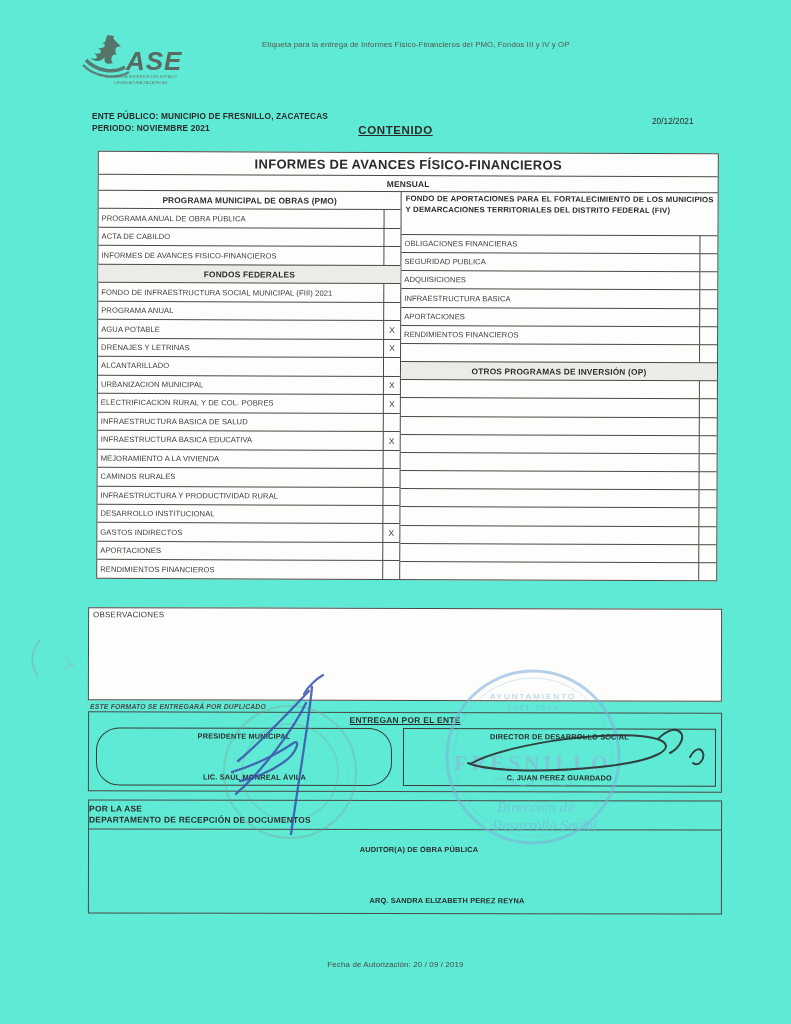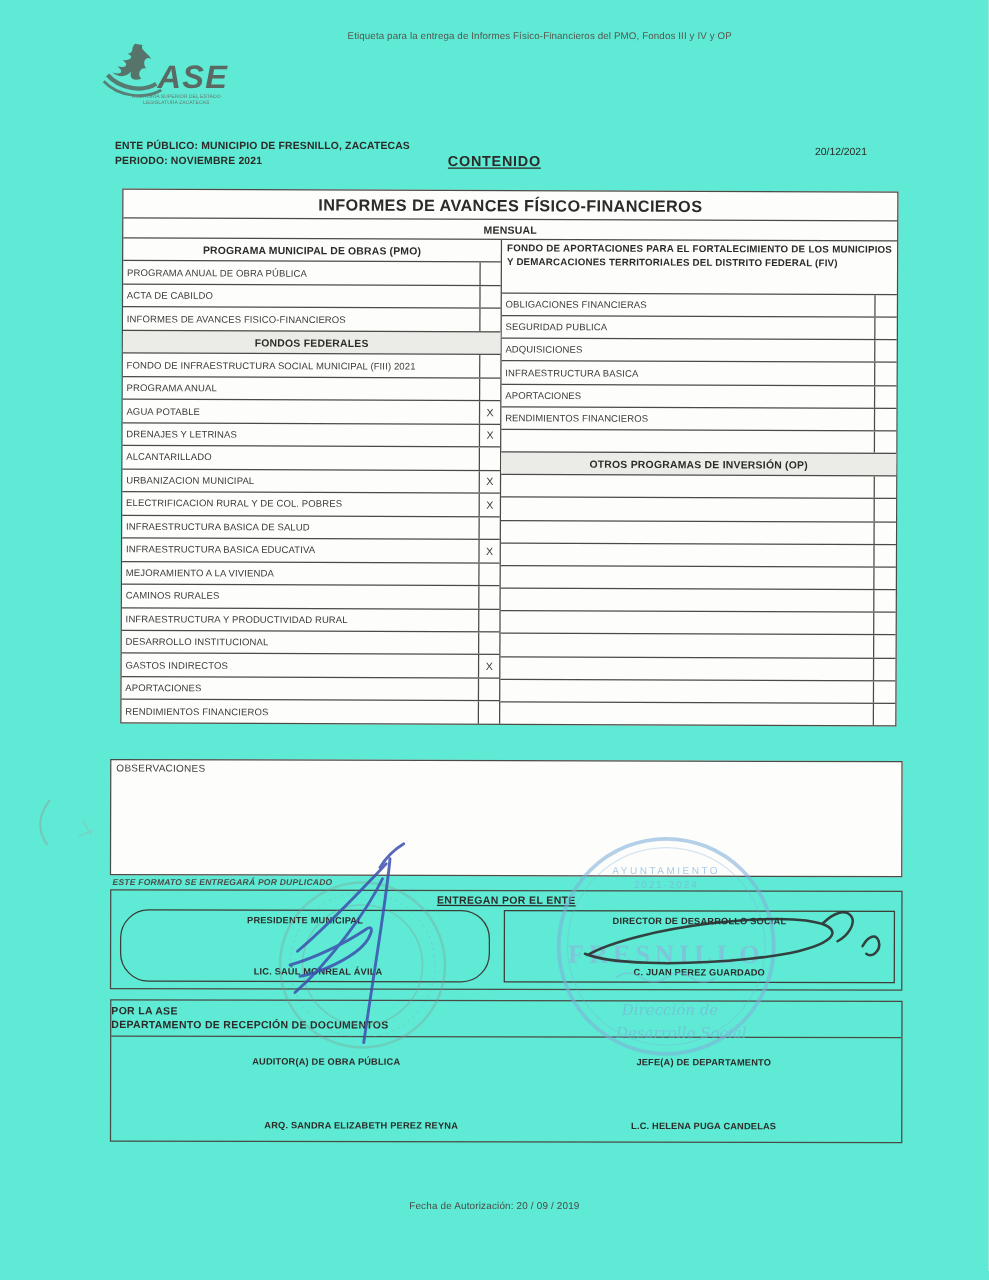--- a/index.html
+++ b/index.html
@@ -14,21 +14,21 @@
   *{margin:0;padding:0;box-sizing:border-box;}
   html,body{background:#e8e8e6;}
   .page{
     position:relative;width:791px;height:1024px;margin:0 auto;
     background:#5eead4;overflow:hidden;
     font-family:"Liberation Sans","DejaVu Sans",sans-serif;
     color:var(--ink);
   }
   
   .logo{position:absolute;left:78px;top:33px;width:120px;height:56px;}
-  .etiquette{position:absolute;left:262px;top:24px;width:360px;font-size:7.8px;color:#56584f;letter-spacing:.1px;margin-left:16px;}
+  .etiquette{position:absolute;left:262px;top:40px;width:360px;font-size:7.8px;color:#56584f;letter-spacing:.1px;}
   .codeblock{position:absolute;right:6px;top:41px;width:170px;text-align:right;font-size:7.8px;color:#4c4e46;line-height:1.55;}
   
   .meta-left{position:absolute;left:92px;top:110px;font-size:8.3px;font-weight:bold;color:var(--bold-ink);line-height:1.45;letter-spacing:.15px;}
   .meta-date{position:absolute;left:652px;top:116px;font-size:8.3px;font-weight:normal;color:var(--bold-ink);}
   .contenido{position:absolute;left:0;top:124px;width:791px;text-align:center;font-size:11.5px;font-weight:bold;color:var(--bold-ink);text-decoration:underline;letter-spacing:.6px;}
   
   .main-table{
     position:absolute;left:97px;top:152px;width:621px;height:428px;
     border:1.5px solid var(--line);display:flex;flex-direction:column;
     transform:rotate(.22deg);background:#fdfdfb;
@@ -264,24 +264,20 @@
   <div class="ase-box">
     <div class="ase-header">
       <div>POR LA ASE</div>
       <div>DEPARTAMENTO DE RECEPCIÓN DE DOCUMENTOS</div>
     </div>
     <div class="ase-cols">
       <div class="ase-col ac-left">
         <div class="ase-role">AUDITOR(A) DE OBRA PÚBLICA</div>
         <div class="ase-name">ARQ. SANDRA ELIZABETH PEREZ REYNA</div>
       </div>
-      <div class="ase-col">
-        <div class="ase-role">JEFE(A) DE DEPARTAMENTO</div>
-        <div class="ase-name">L.C. HELENA PUGA CANDELAS</div>
-      </div>
     </div>
   </div>
 
   <div class="footer">Fecha de Autorización: 20 / 09 / 2019</div>
 
   <svg class="overlay" viewBox="0 0 791 1024">
 
     <path d="M40 640 C31 651 29 664 38 676" stroke="#9a9a94" stroke-width="1.6" fill="none" opacity=".45"></path>
     <path d="M66 656 l7 12 m-10 1 l12 -5" stroke="#a8a8a0" stroke-width="1.2" fill="none" opacity=".35"></path>
 

